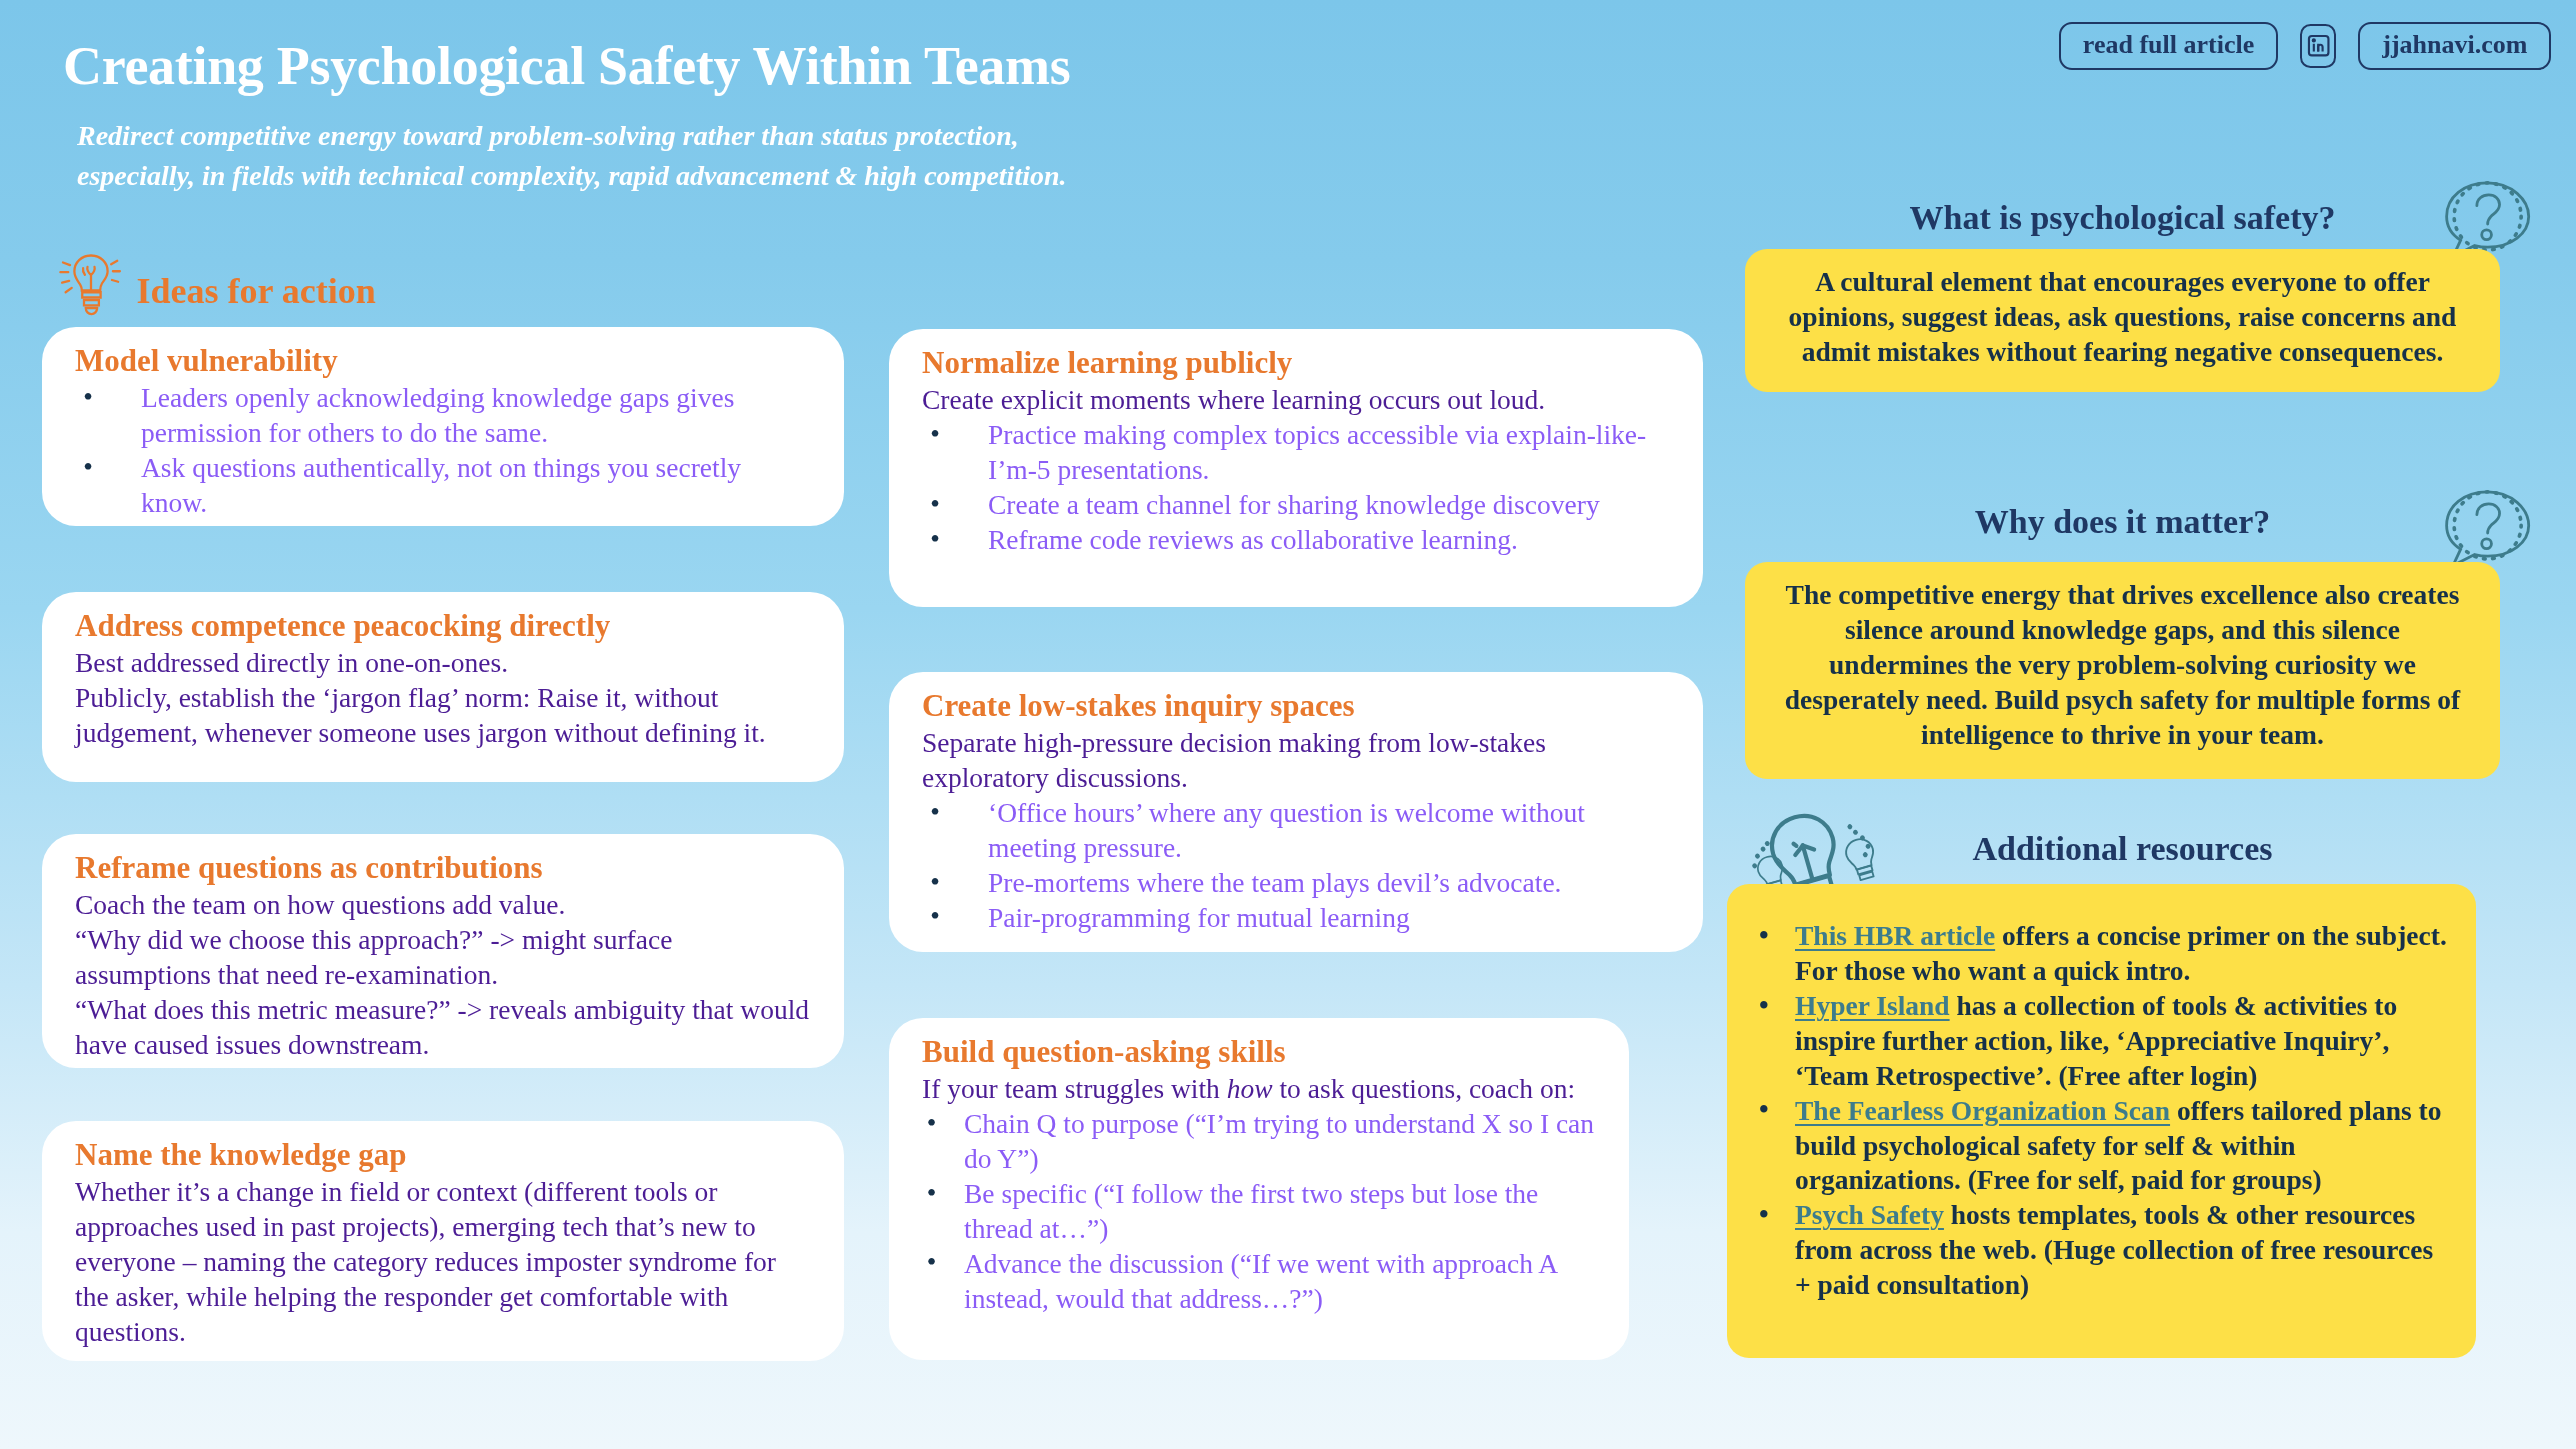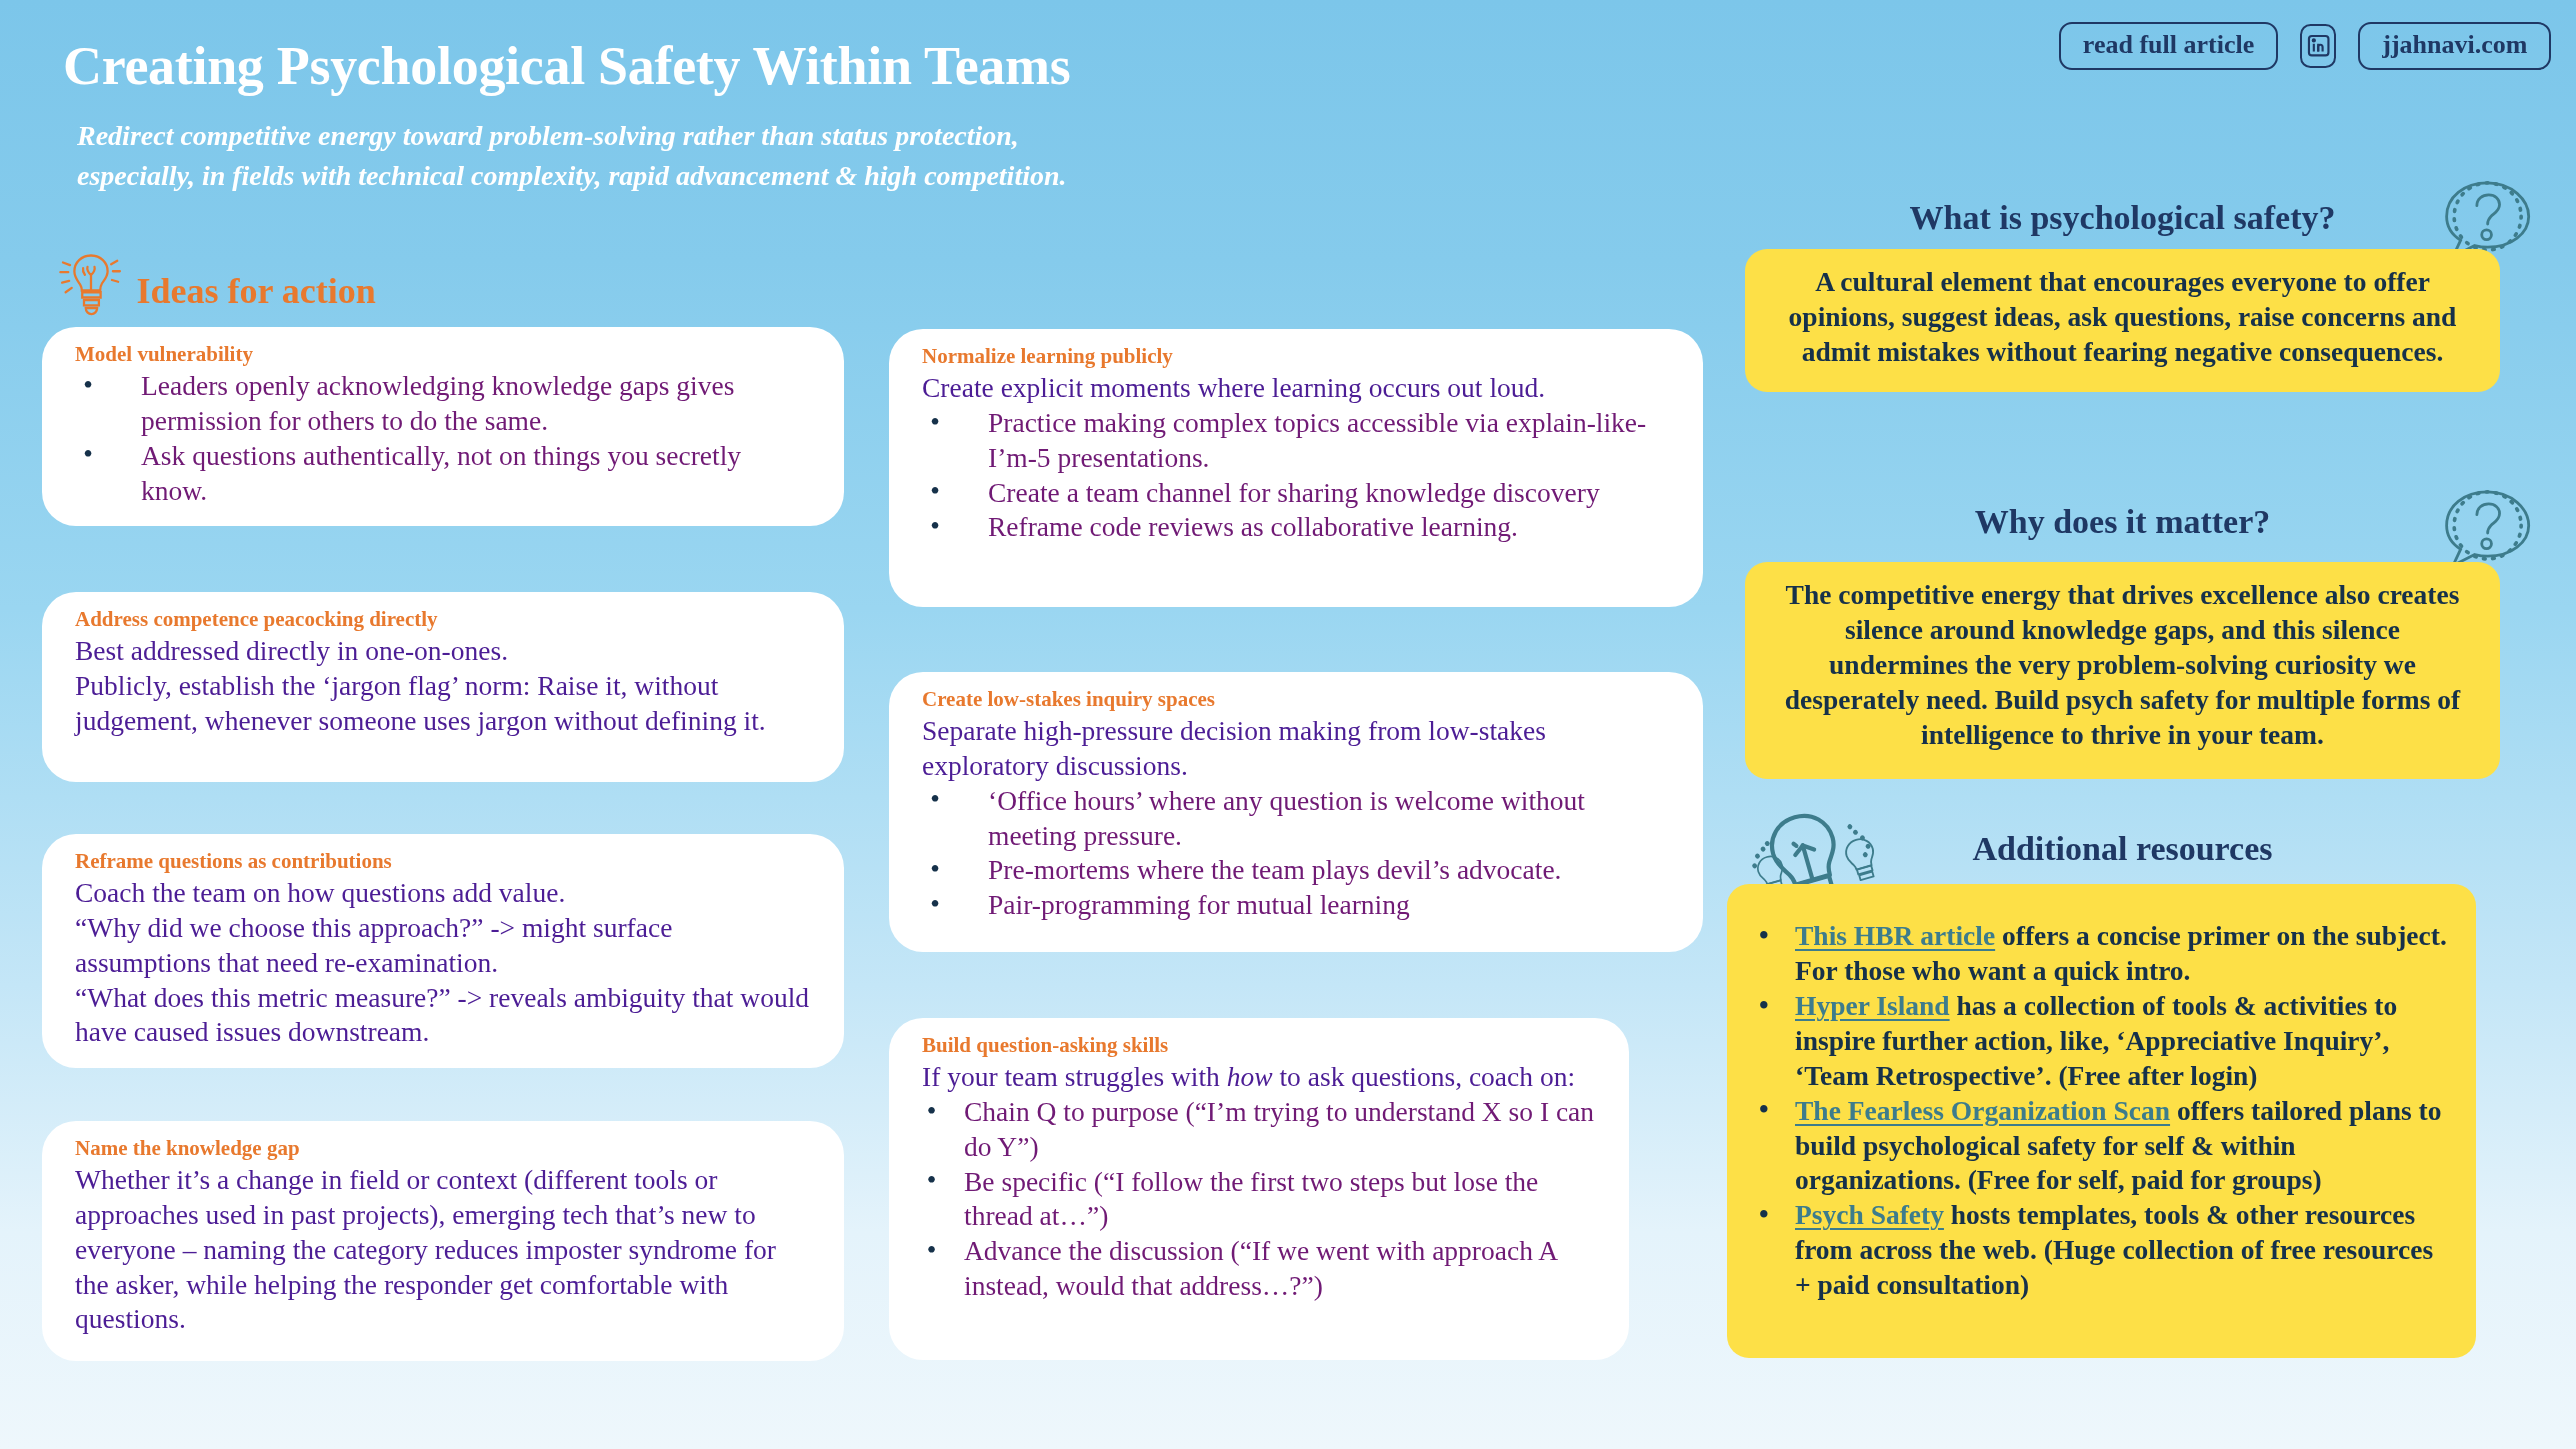--- a/index.html
+++ b/index.html
@@ -93,37 +93,37 @@
   .card {
     position: absolute;
     background: #ffffff;
     border-radius: 34px;
     box-sizing: border-box;
     padding: 15px 30px 17.6px 33px;
   }
   .card h3 {
     margin: 0 0 1.2px 0;
     color: #e8792e;
-    font-size: 21px;
+    font-size: 31px;
     font-weight: bold;
     line-height: 1.22;
   }
   .card p {
     margin: 0;
     color: #4c1d95;
     font-size: 27.5px;
     line-height: 1.27;
   }
   .card ul {
     margin: 0;
     padding: 0;
     list-style: none;
   }
   .card li {
-    color: #701a75;
+    color: #8b5cf6;
     font-size: 27.5px;
     line-height: 1.27;
     position: relative;
     padding-left: 66px;
     margin: 0;
   }
   .card li::before {
     content: "\2022";
     position: absolute;
     left: 8.2px; top: -1.2px;

